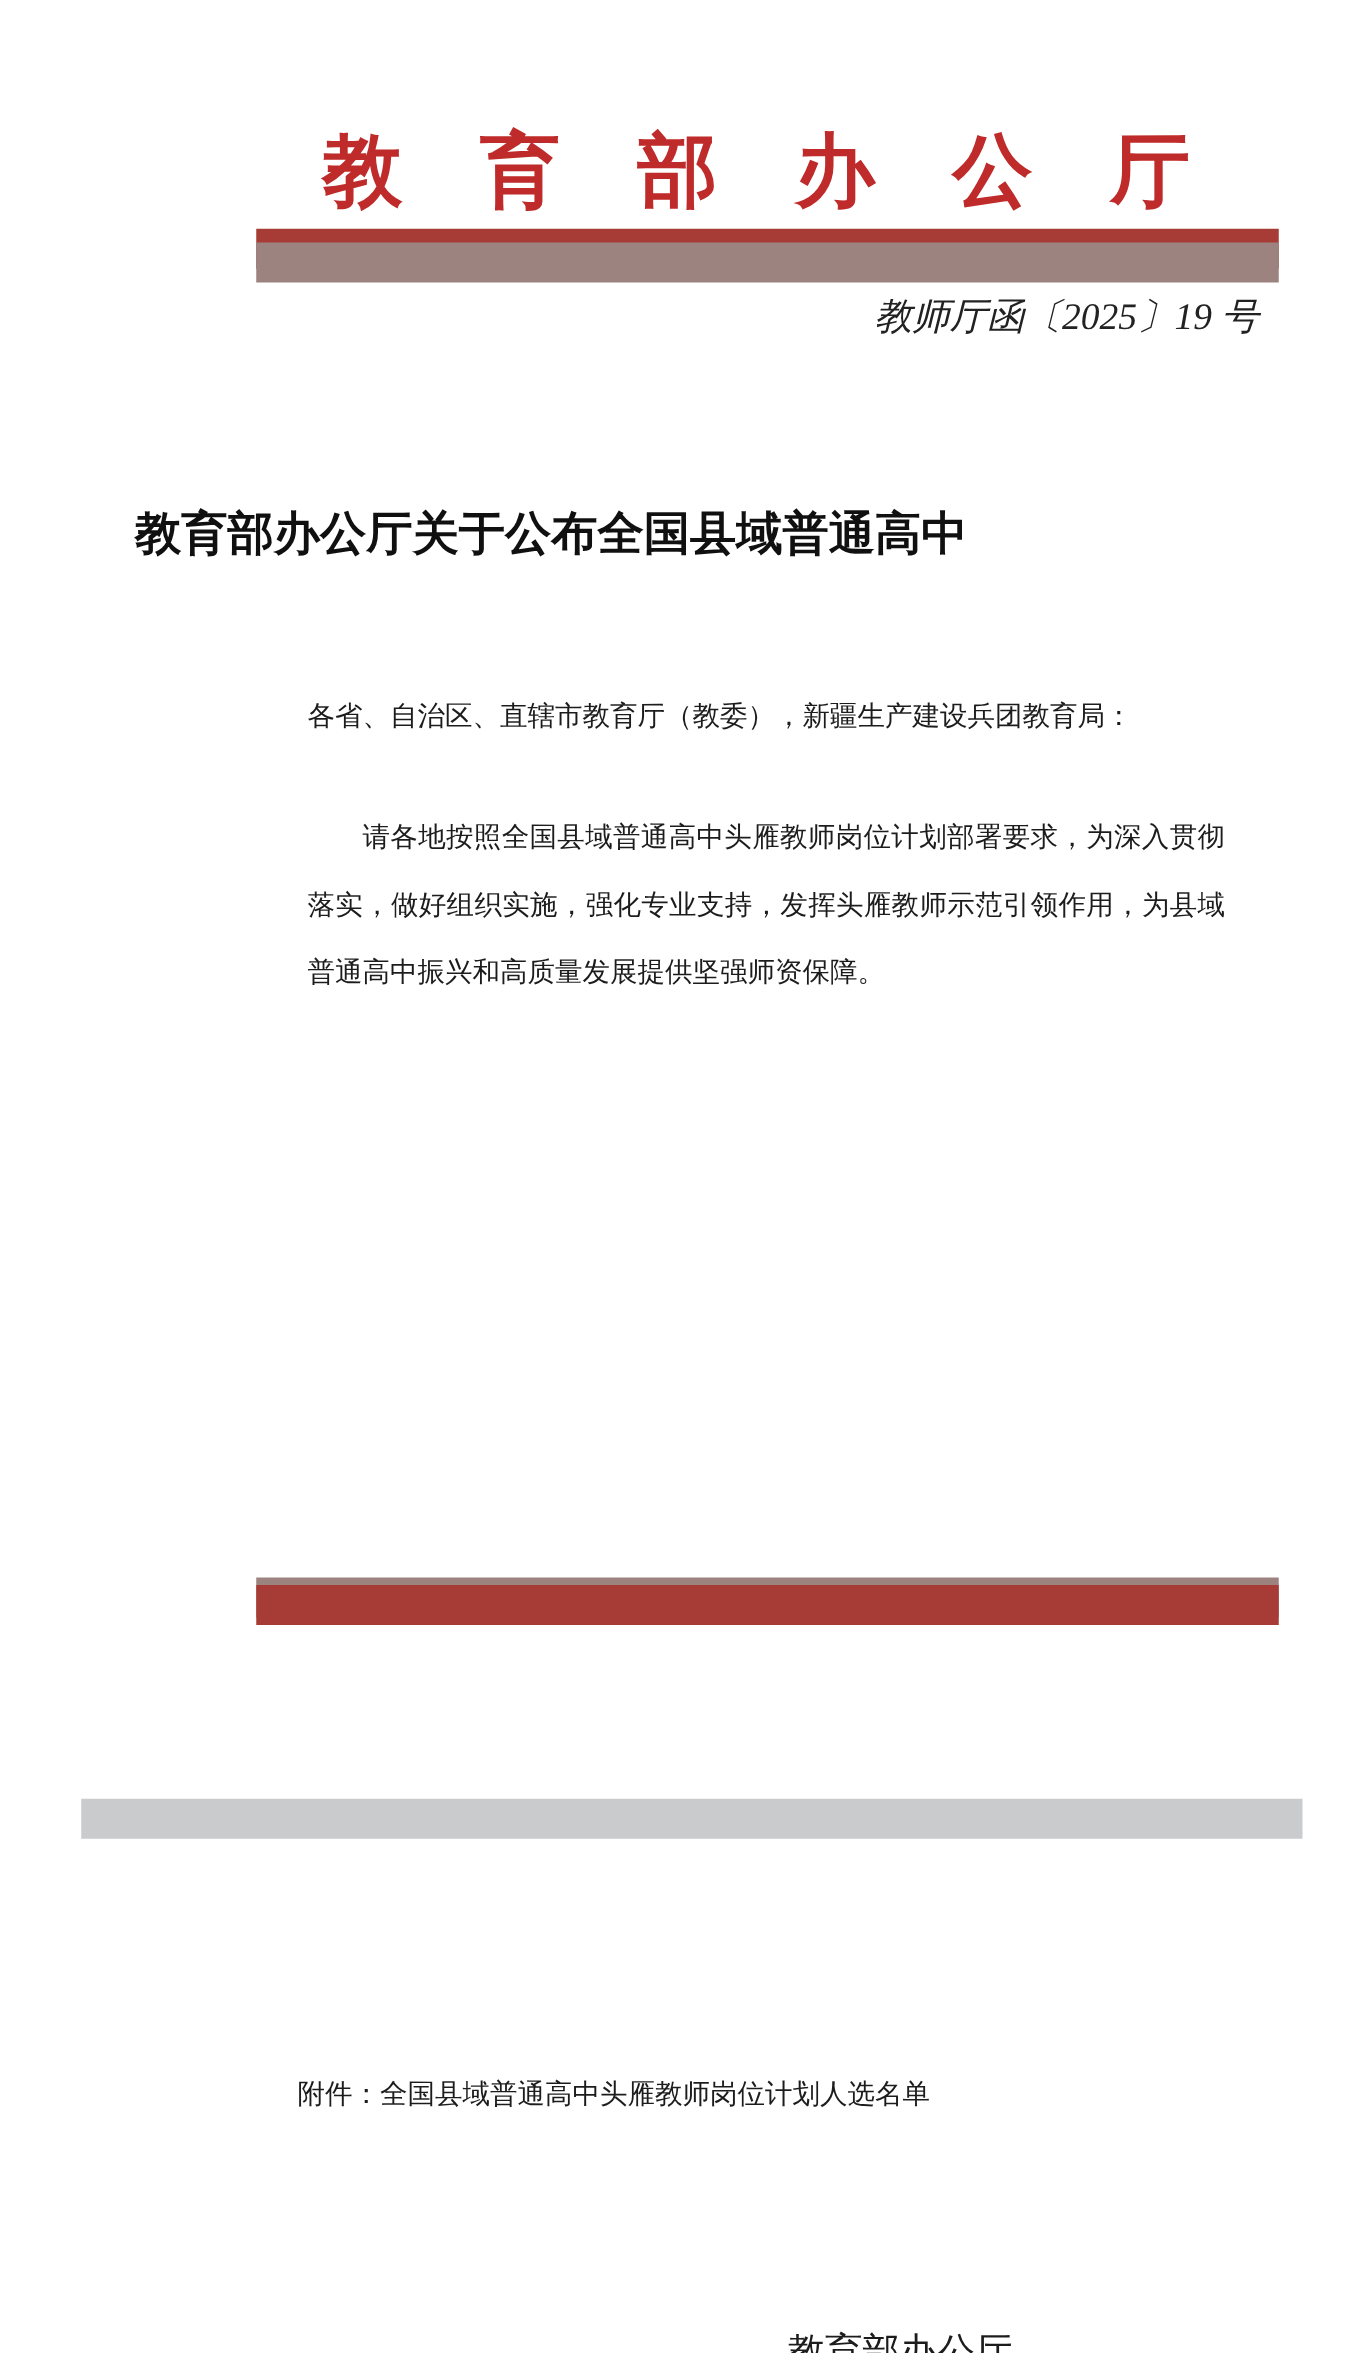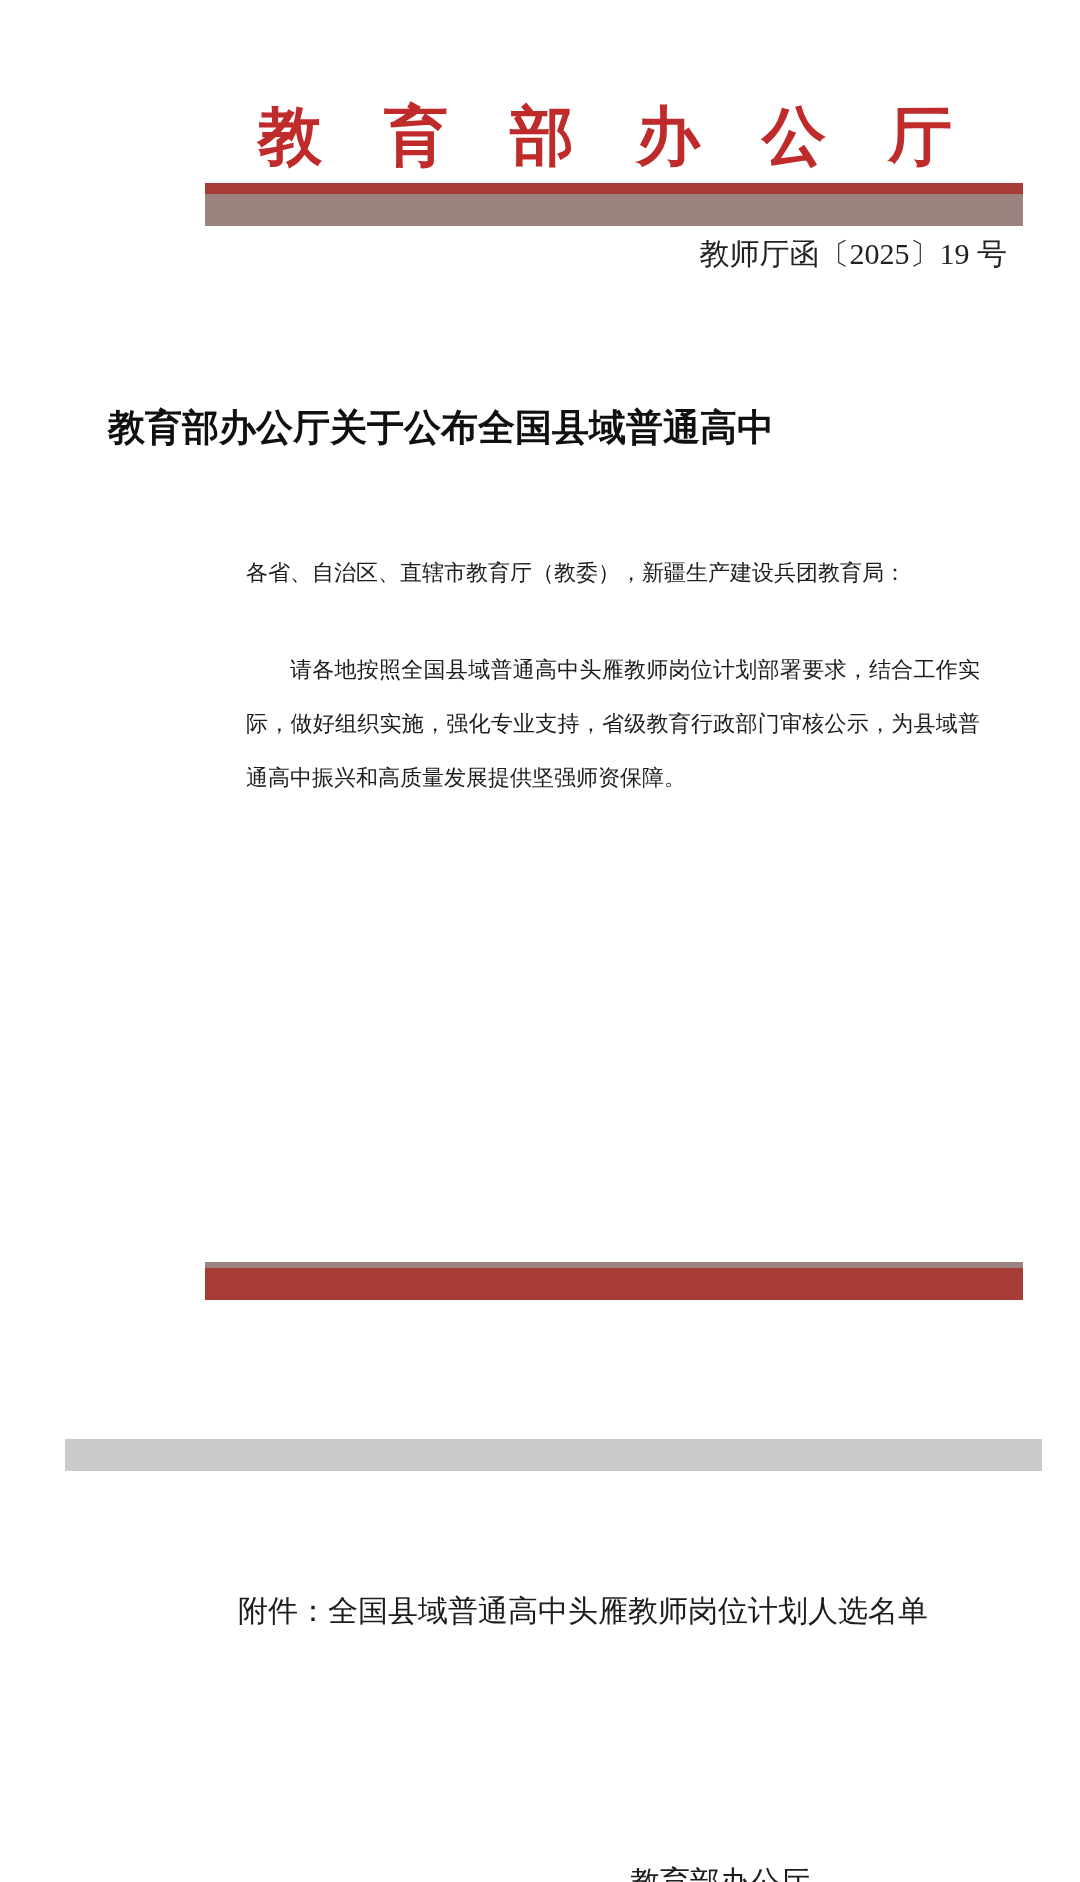--- a/index.html
+++ b/index.html
@@ -35,20 +35,21 @@
   .rule-bottom-thick { top: 1203px; height: 7px; background: var(--rule-red, #a63c35); }
   .doc-number {
     position: absolute;
     top: 153px;
     left: 140px;
     width: 818px;
     text-align: right;
     font-size: 30px;
     line-height: 40px;
     color: #222;
+    font-style: italic;
   }
   .notice-title {
     position: absolute;
     top: 290px;
     left: 0;
     width: 100%;
     text-align: left;
     font-family: Liberation Serif, serif;
     font-weight: bold;
     font-size: 37px;
@@ -69,23 +70,23 @@
   .page-break-band {
     position: absolute;
     top: 1374px;
     left: 0;
     width: 1080px;
     height: 13px;
     background: var(--band-gray, #c9cbcd);
   }
   .attachment {
     position: absolute;
-    top: 1508px;
+    top: 1572px;
     left: 157px;
-    font-size: 30px;
+    font-size: 22px;
     line-height: 44px;
     color: #1c1c1c;
   }
   .signature {
     position: absolute;
     top: 1752px;
     left: 420px;
     width: 470px;
     text-align: center;
     font-size: 30px;
@@ -105,21 +106,21 @@
   <div class="rule rule-top-thin"></div>
 
   <div class="doc-number">教师厅函〔2025〕19 号</div>
 
   <div class="notice-title">
     <div>教育部办公厅关于公布全国县域普通高中</div>
   </div>
 
   <div class="body-text">
     <p>各省、自治区、直辖市教育厅（教委），新疆生产建设兵团教育局：</p>
-    <p class="indent">请各地按照全国县域普通高中头雁教师岗位计划部署要求，结合工作实际，做好组织实施，强化专业支持，省级教育行政部门审核公示，为县域普通高中振兴和高质量发展提供坚强师资保障。</p>
+    <p class="indent">请各地按照全国县域普通高中头雁教师岗位计划部署要求，为深入贯彻落实，做好组织实施，强化专业支持，发挥头雁教师示范引领作用，为县域普通高中振兴和高质量发展提供坚强师资保障。</p>
   </div>
 
   <div class="rule rule-bottom-thin"></div>
   <div class="rule rule-bottom-thick"></div>
 
   <div class="page-break-band"></div>
 
   <div class="attachment">附件：全国县域普通高中头雁教师岗位计划人选名单</div>
 
   <div class="signature">

